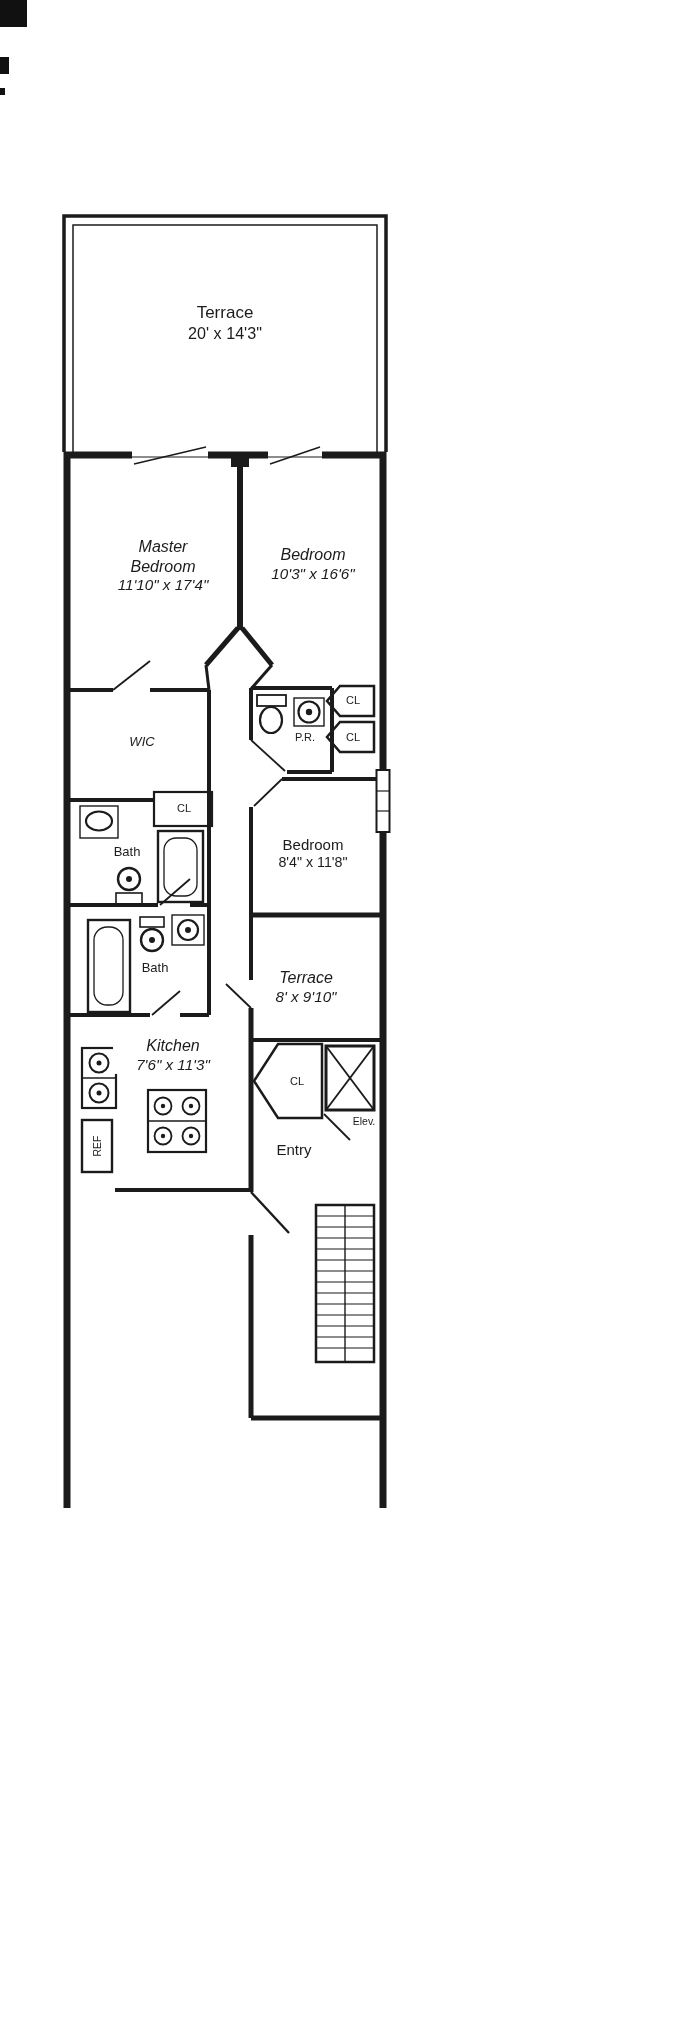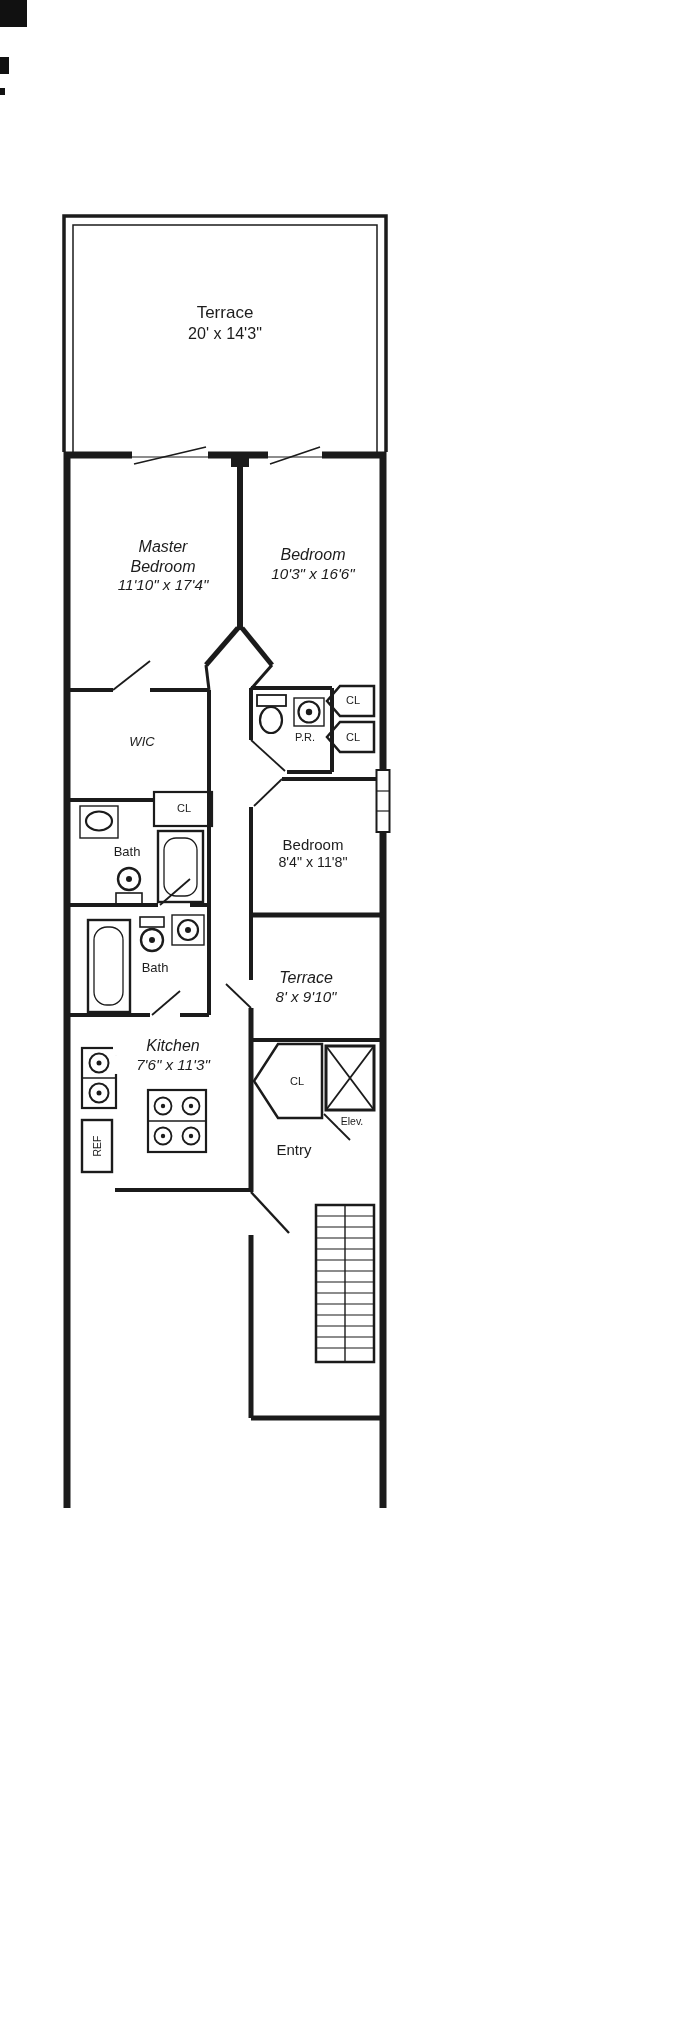--- a/index.html
+++ b/index.html
@@ -280,21 +280,21 @@
 
   <div class="lbl f16 w120" style="left:173px;top:1055px">
     <div class="nm bgw">Kitchen</div>
     <div class="dm bgw">7'6" x 11'3"</div>
   </div>
 
   <div class="lbl f11" style="left:297px;top:1082px">
     <div class="nm">CL</div>
   </div>
 
-  <div class="lbl f10" style="left:352px;top:1121px">
+  <div class="lbl f10" style="left:364px;top:1121px">
     <div class="nm bgw">Elev.</div>
   </div>
 
   <div class="lbl f12" style="left:294px;top:1150px">
     <div class="nm">Entry</div>
   </div>
 
   <div class="lbl f10 rot" style="left:97px;top:1146px">
     <div class="nm">REF</div>
   </div>

